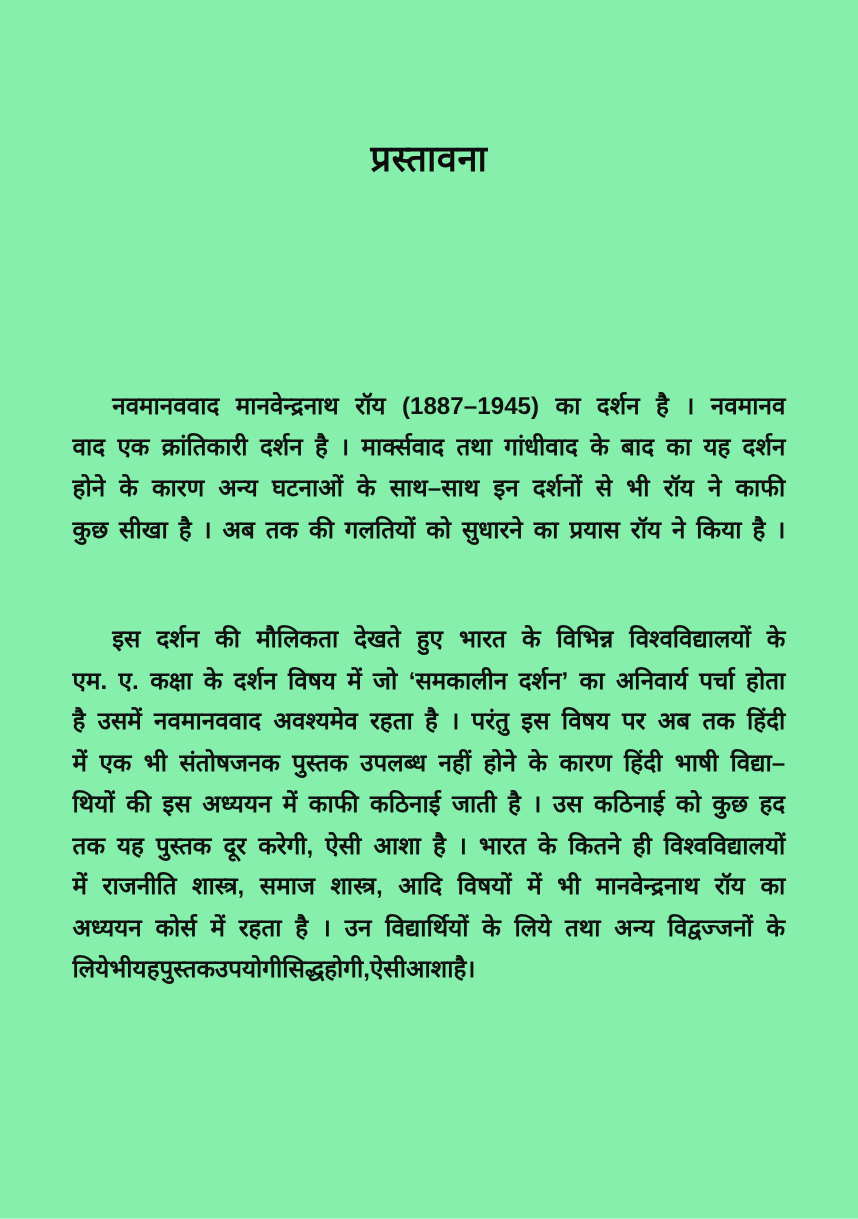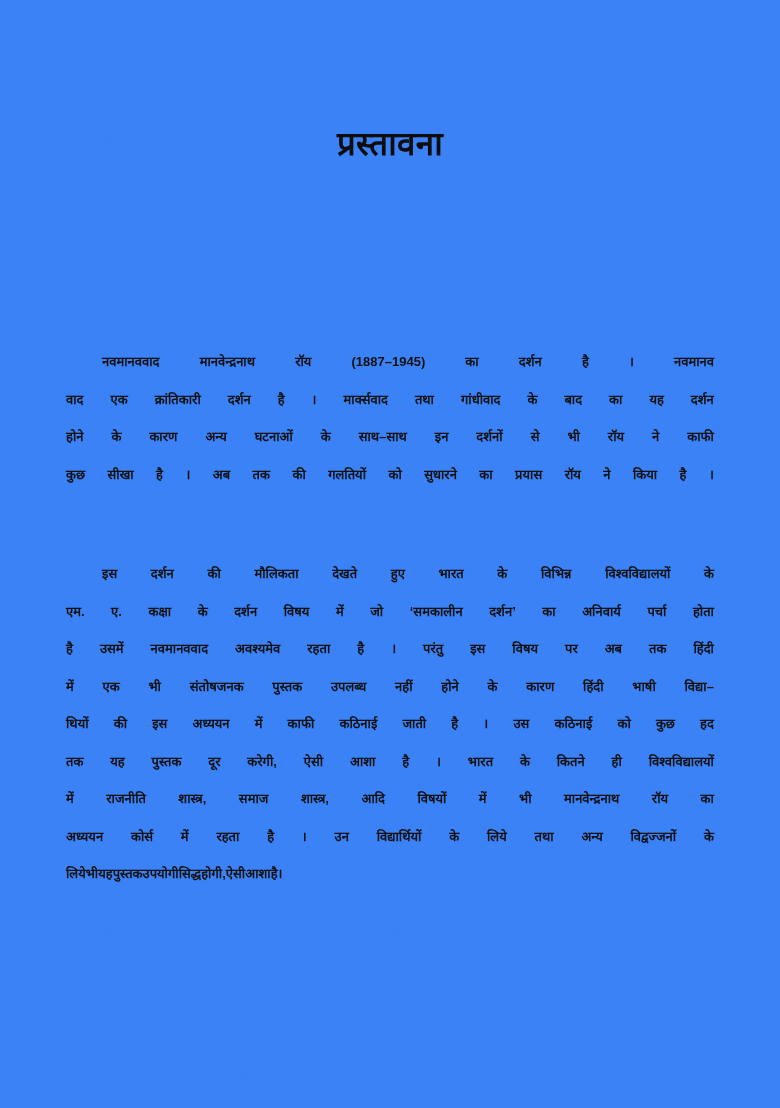--- a/index.html
+++ b/index.html
@@ -9,21 +9,21 @@
     background: #ffffff;
   }
   body {
     font-family: "Liberation Serif", "DejaVu Serif", serif;
   }
   .page {
     position: relative;
     width: 780px;
     height: 1108px;
     margin: 0 auto;
-    background: #3b82f6;
+    background: #86efac;
     overflow: hidden;
   }
   
   .page::before {
     content: "";
     position: absolute;
     inset: 0;
     pointer-events: none;
     background-image:
       radial-gradient(circle at 12% 22%, rgba(0,0,0,0.035) 0 0.7px, transparent 1.1px),
@@ -59,21 +59,21 @@
     left: 66px;
     width: 648px;
     z-index: 2;
   }
 
   .para {
     margin: 0;
     color: #111111;
     font-family: "Liberation Sans", "DejaVu Sans", sans-serif;
     font-weight: 700;
-    font-size: 13px;
+    font-size: 22px;
   }
   .para-1 { margin-bottom: 62px; }
 
   
   .line {
     display: flex;
     height: 37.5px;
     align-items: baseline;
     white-space: pre;
   }

